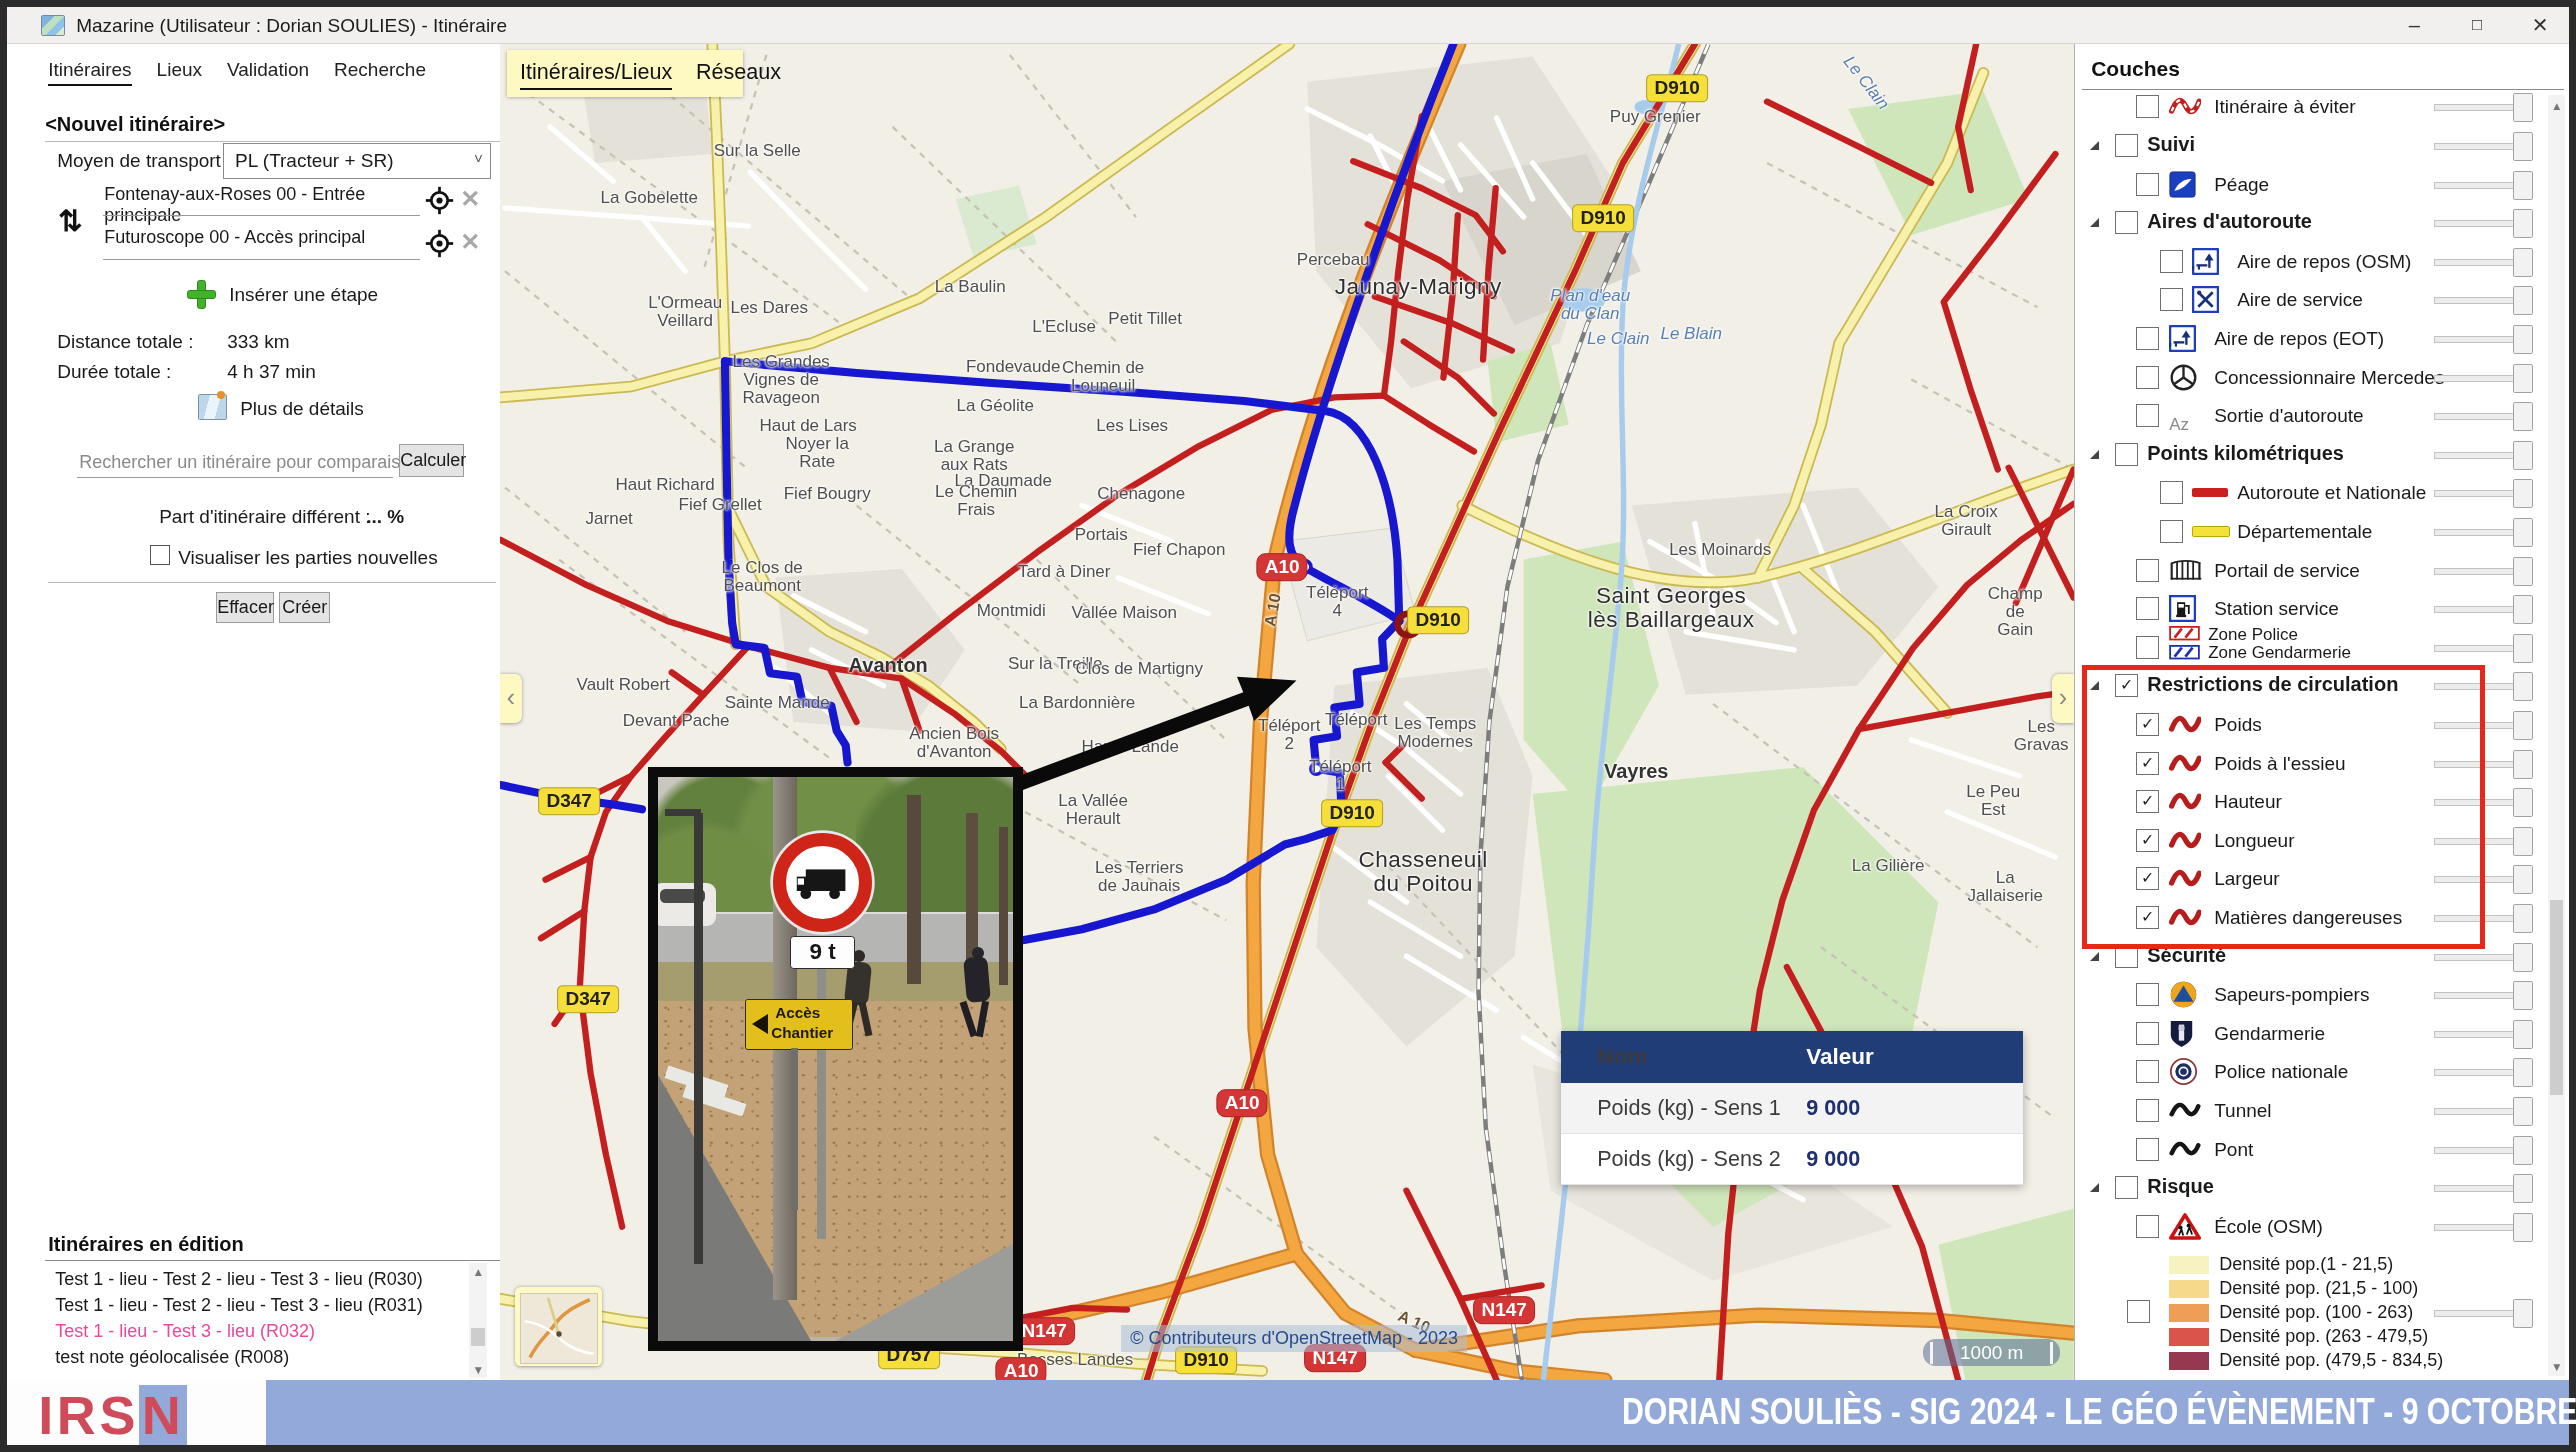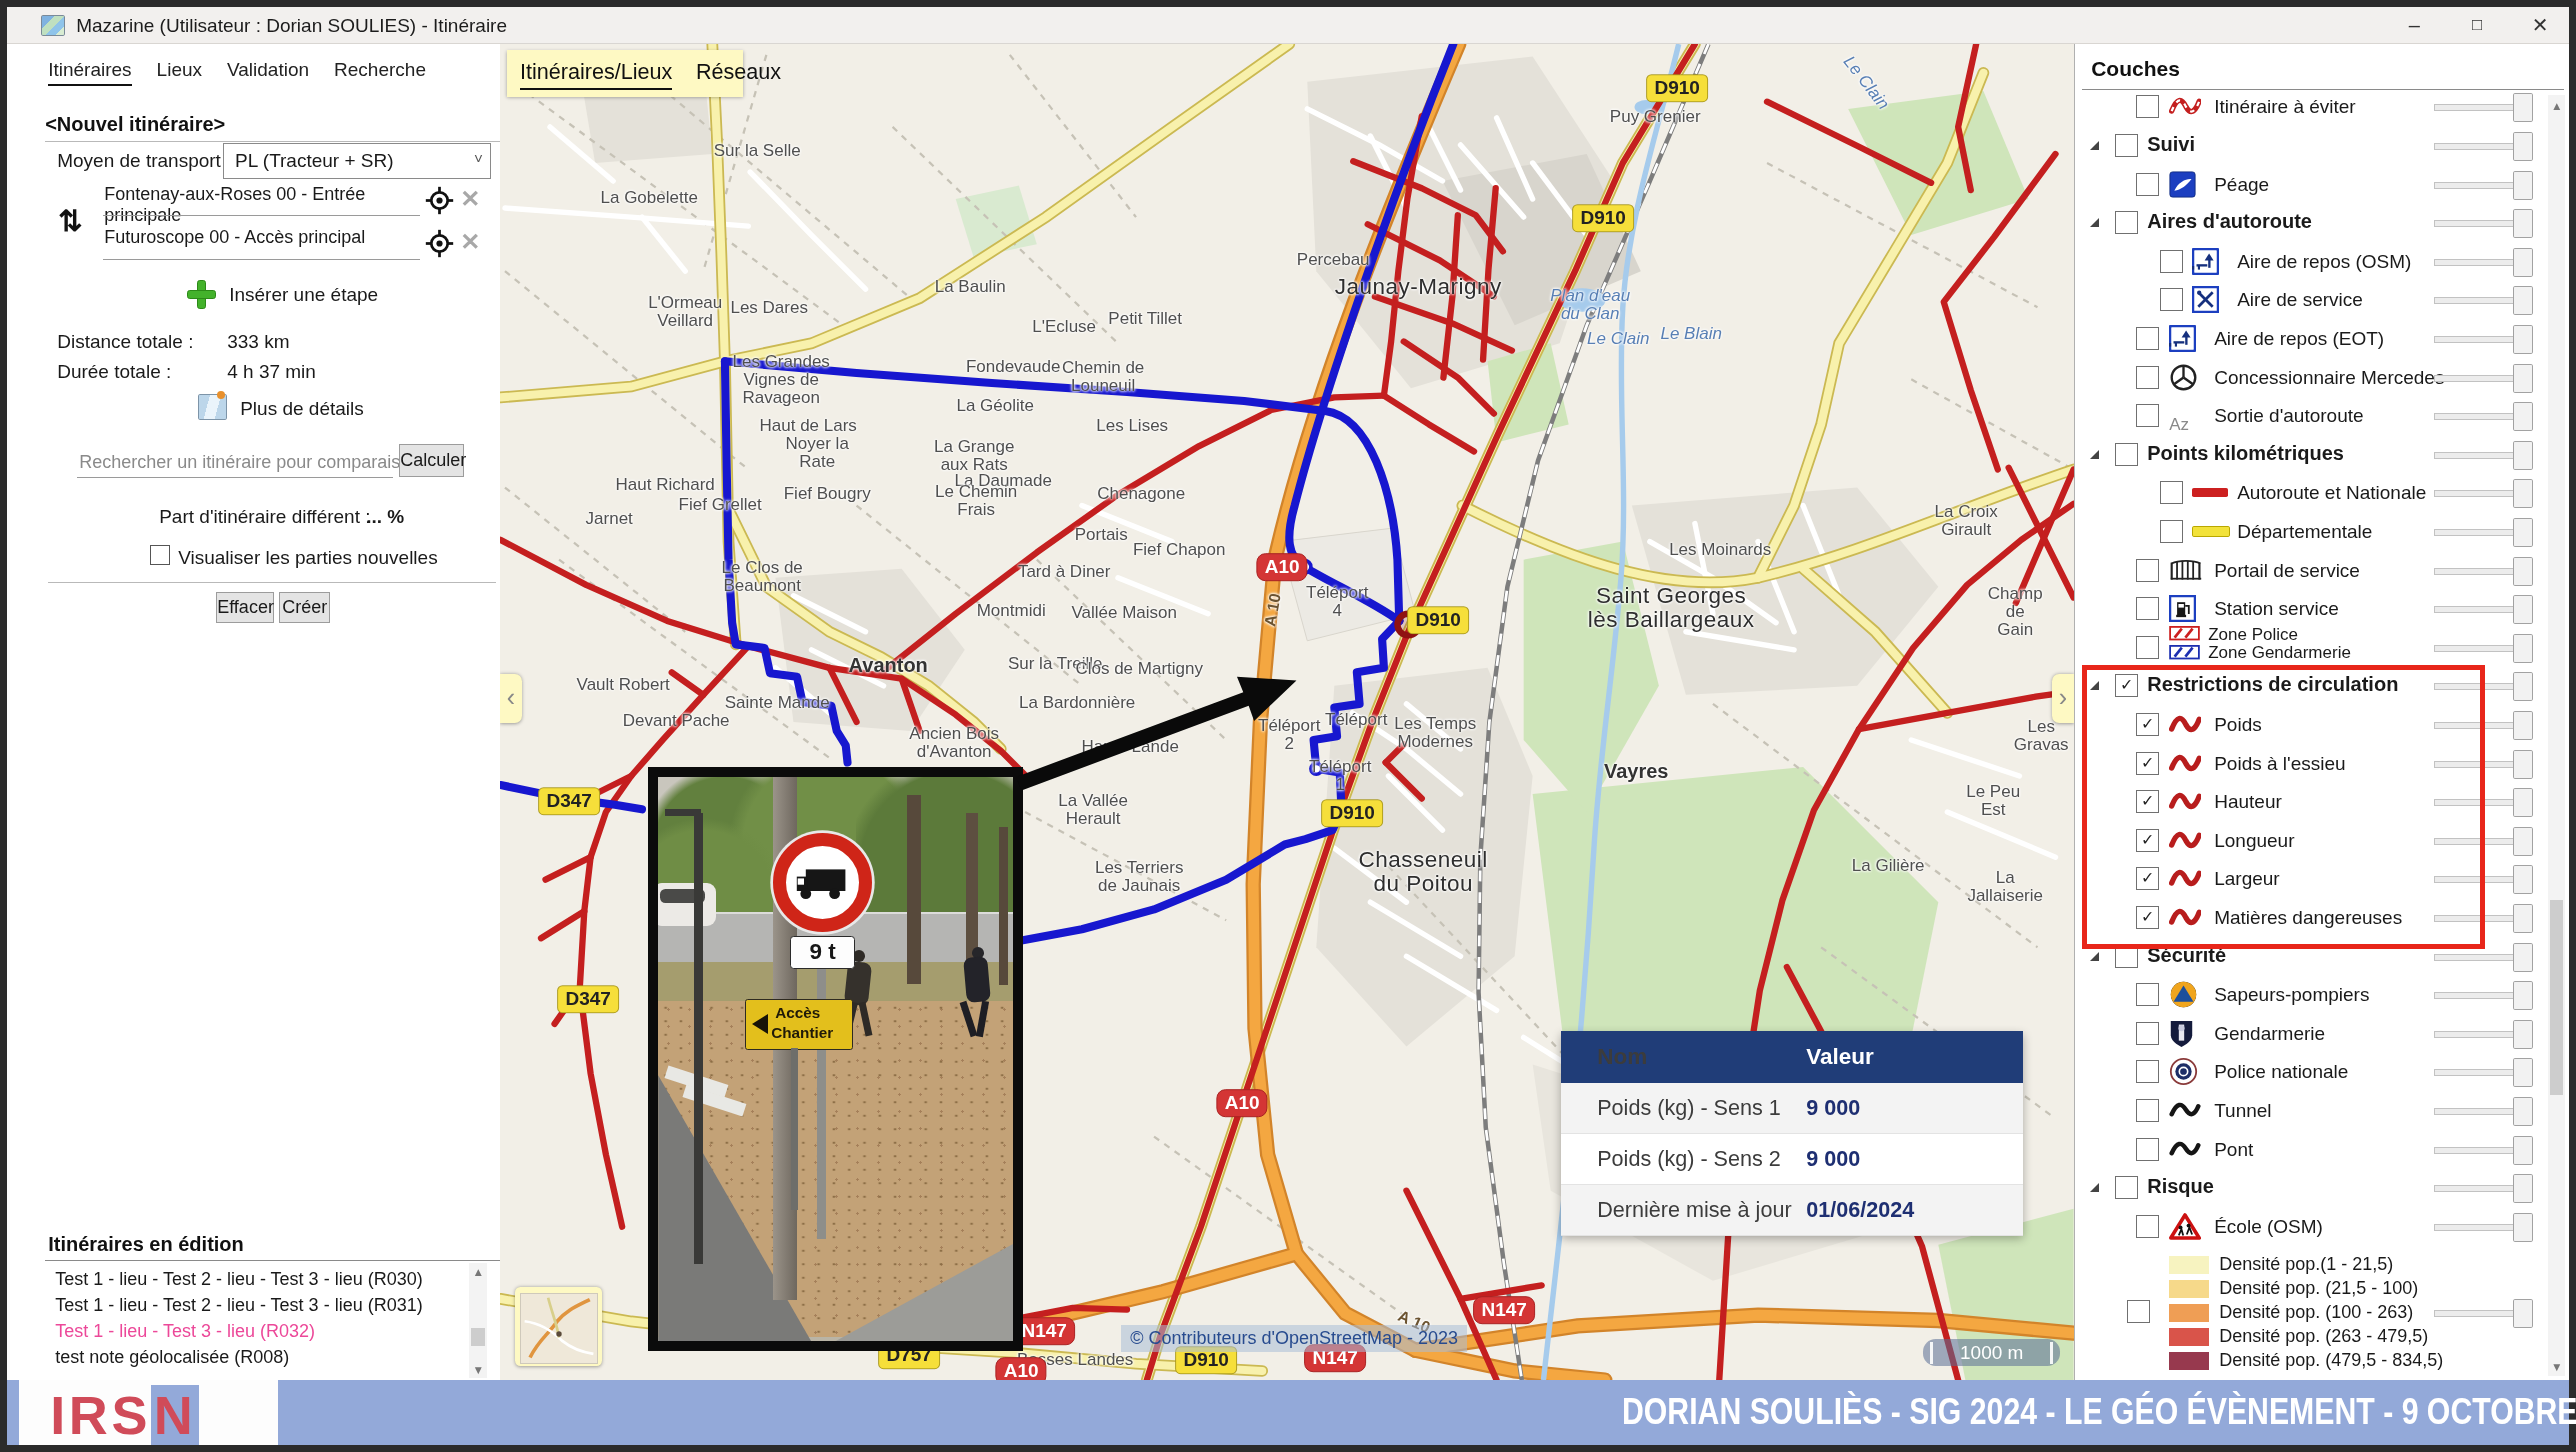--- a/index.html
+++ b/index.html
@@ -43,21 +43,21 @@
   .lay-group{font-size:20px;font-weight:bold;}
   .cb{position:absolute;width:21px;height:21px;background:#fff;border:1.8px solid #707070;text-align:center;line-height:19px;font-size:16px;color:#222;}
   .tri{position:absolute;width:0;height:0;border-bottom:9px solid #444;border-left:9px solid transparent;}
   .sl-track{position:absolute;width:90px;height:4.5px;background:#ececec;border:0.9px solid #c2c2c2;}
   .sl-handle{position:absolute;width:18px;height:27px;background:#f2f2f2;border:0.9px solid #a2a2a2;border-radius:1.8px;}
   .sbar{position:absolute;background:#f3f3f3;}
   .sthumb{position:absolute;background:#cdcdcd;}
   .sarrow{position:absolute;color:#777;font-size:11.7px;text-align:center;width:100%;}
   
   #footer{position:absolute;left:0;top:1373px;width:2562px;height:65px;background:#93a9d9;}
-  #logo-box{position:absolute;left:12px;top:0;width:259px;height:65px;background:#fdfdfd;}
+  #logo-box{position:absolute;left:0;top:0;width:259px;height:65px;background:#fdfdfd;}
   #logo{position:absolute;left:31px;top:3.6px;font-size:54px;font-weight:800;color:#d04b59;letter-spacing:3.6px;}
   #logo .nblue{background:#93a9d9;padding:0 2.7px;}
   #credit{position:absolute;left:1615px;top:10.8px;font-size:36px;font-weight:bold;color:#fff;transform:scaleX(.84);transform-origin:left;white-space:nowrap;}
   #watermark{position:absolute;left:2026px;top:1237px;z-index:60;color:rgba(110,110,110,.7);pointer-events:none;}
   #wm1{font-size:28px;}
   #wm2{font-size:17px;margin-top:7.2px;color:rgba(120,120,120,.6);}
   .mapcard{position:absolute;background:#fef9c3;box-shadow:0 0.9px 3.6px rgba(0,0,0,.35);}
 </style>
 </head>
 <body>
@@ -500,24 +500,20 @@
           </div>
       <div id="popup-rows">
             <div class="prow">
               <div class="c1">Poids (kg) - Sens 1</div>
               <div class="c2">9 000</div>
             </div>
             <div class="prow">
               <div class="c1">Poids (kg) - Sens 2</div>
               <div class="c2">9 000</div>
             </div>
-            <div class="prow">
-              <div class="c1">Dernière mise à jour</div>
-              <div class="c2">01/06/2024</div>
-            </div>
           </div>
     </div>
 
     <div class="mapcard" style="left:14.4px;top:1243px;width:87px;height:79px;border-radius:5.4px">
       <svg width="76" height="69" viewBox="0 0 84 76" style="position:absolute;left:5.4px;top:5.4px;background:#efe8d9;border:0.9px solid #cfc9bb">
         <path d="M10,70 C20,50 30,45 40,30 C50,18 60,14 76,6" stroke="#e0953f" stroke-width="4" fill="none"></path>
         <path d="M4,30 C20,32 34,40 46,52 C56,60 66,64 80,66" stroke="#fff" stroke-width="3" fill="none"></path>
         <path d="M30,4 C34,20 40,34 42,48" stroke="#d8cf8a" stroke-width="3" fill="none"></path>
         <circle cx="42" cy="44" r="3" fill="#5a4a3a"></circle>
       </svg>

